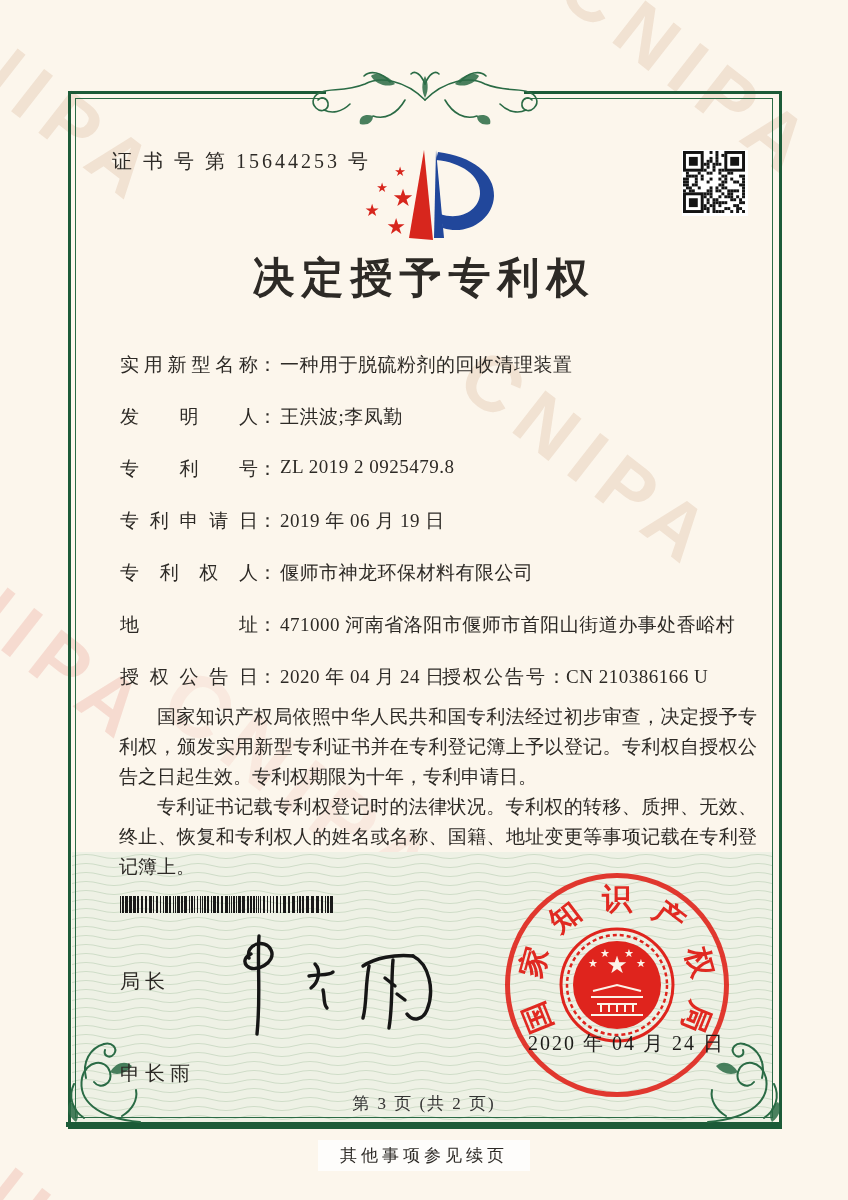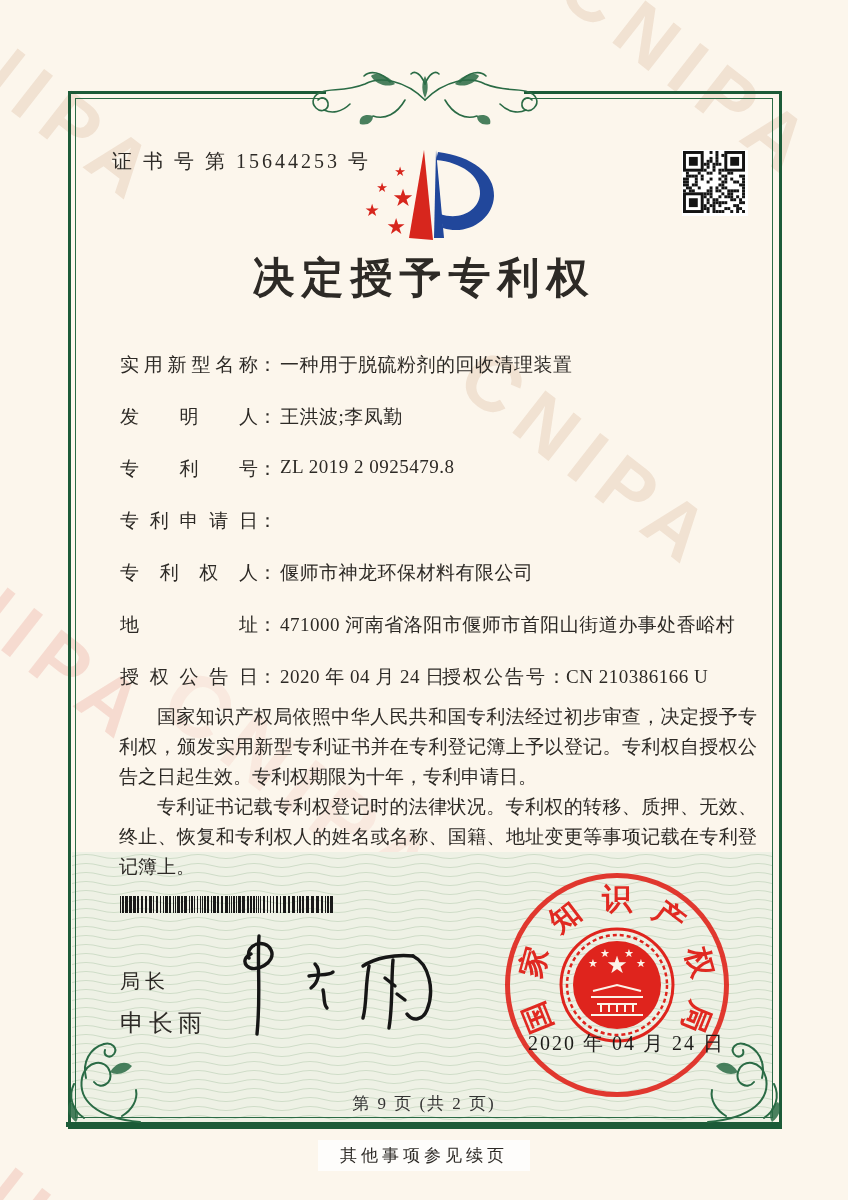--- a/index.html
+++ b/index.html
@@ -46,21 +46,21 @@
   .fpair2 .flabel-sm{letter-spacing:2px;}
   
   .paras{position:absolute;left:119px;top:702px;width:638px;font-size:19px;
     line-height:30px;text-align:justify;z-index:2;}
   .paras p{margin:0;text-indent:2em;}
   
   .barcode{position:absolute;left:120px;top:896px;width:220px;height:17px;display:flex;z-index:2;}
   .bar{height:100%;background:#191919;}
   
   .sig-title{position:absolute;left:120px;top:968px;font-size:20px;letter-spacing:5px;z-index:3;}
-  .sig-name{position:absolute;left:120px;top:1007px;font-size:24px;letter-spacing:5px;z-index:3;}
+  .sig-name{position:absolute;left:120px;top:1060px;font-size:20px;letter-spacing:5px;z-index:3;}
   .sig-autograph{position:absolute;left:235px;top:930px;z-index:3;}
   
   .seal{position:absolute;left:505px;top:873px;width:224px;height:224px;z-index:3;}
   .seal-ring{position:absolute;inset:0;border-radius:50%;border:5px solid rgba(223,30,22,0.88);}
   .seal-char{position:absolute;left:50%;top:50%;font-size:30px;font-weight:700;
     color:rgba(223,30,22,0.95);line-height:1;}
   .seal-emblem{position:absolute;left:50%;top:50%;transform:translate(-50%,-50%);}
   .seal-date{position:absolute;left:528px;top:1030px;font-size:20px;letter-spacing:2px;
     color:#1d1c1a;z-index:4;}
   
@@ -324,20 +324,21 @@
       <span class="fvalue">王洪波;李凤勤</span>
   </div>
   <div class="frow">
     <span class="flabel">专利号</span>
       <span class="fcolon">：</span>
       <span class="fvalue">ZL 2019 2 0925479.8</span>
   </div>
   <div class="frow">
     <span class="flabel">专利申请日</span>
       <span class="fcolon">：</span>
+      <span class="fvalue">2019 年 06 月 19 日</span>
   </div>
   <div class="frow">
     <span class="flabel">专利权人</span>
       <span class="fcolon">：</span>
       <span class="fvalue">偃师市神龙环保材料有限公司</span>
   </div>
   <div class="frow">
     <span class="flabel">地址</span>
       <span class="fcolon">：</span>
       <span class="fvalue">471000 河南省洛阳市偃师市首阳山街道办事处香峪村</span>
@@ -468,14 +469,14 @@
       <path d="M-24,6 L0,0 L24,6"></path>
       <path d="M-26,12 h52"></path>
       <path d="M-20,19 h40"></path>
       <path d="M-16,19 v8 M-8,19 v8 M0,19 v8 M8,19 v8 M16,19 v8"></path>
       <path d="M-26,30 h52"></path>
     </g>
   </svg>
 </div>
 <div class="seal-date">2020 年 04 月 24 日</div>
 
-<div class="page-num">第 9 页 (共 2 页)</div>
+<div class="page-num">第 3 页 (共 2 页)</div>
 <div class="note">其他事项参见续页</div>
 
 </body></html>

